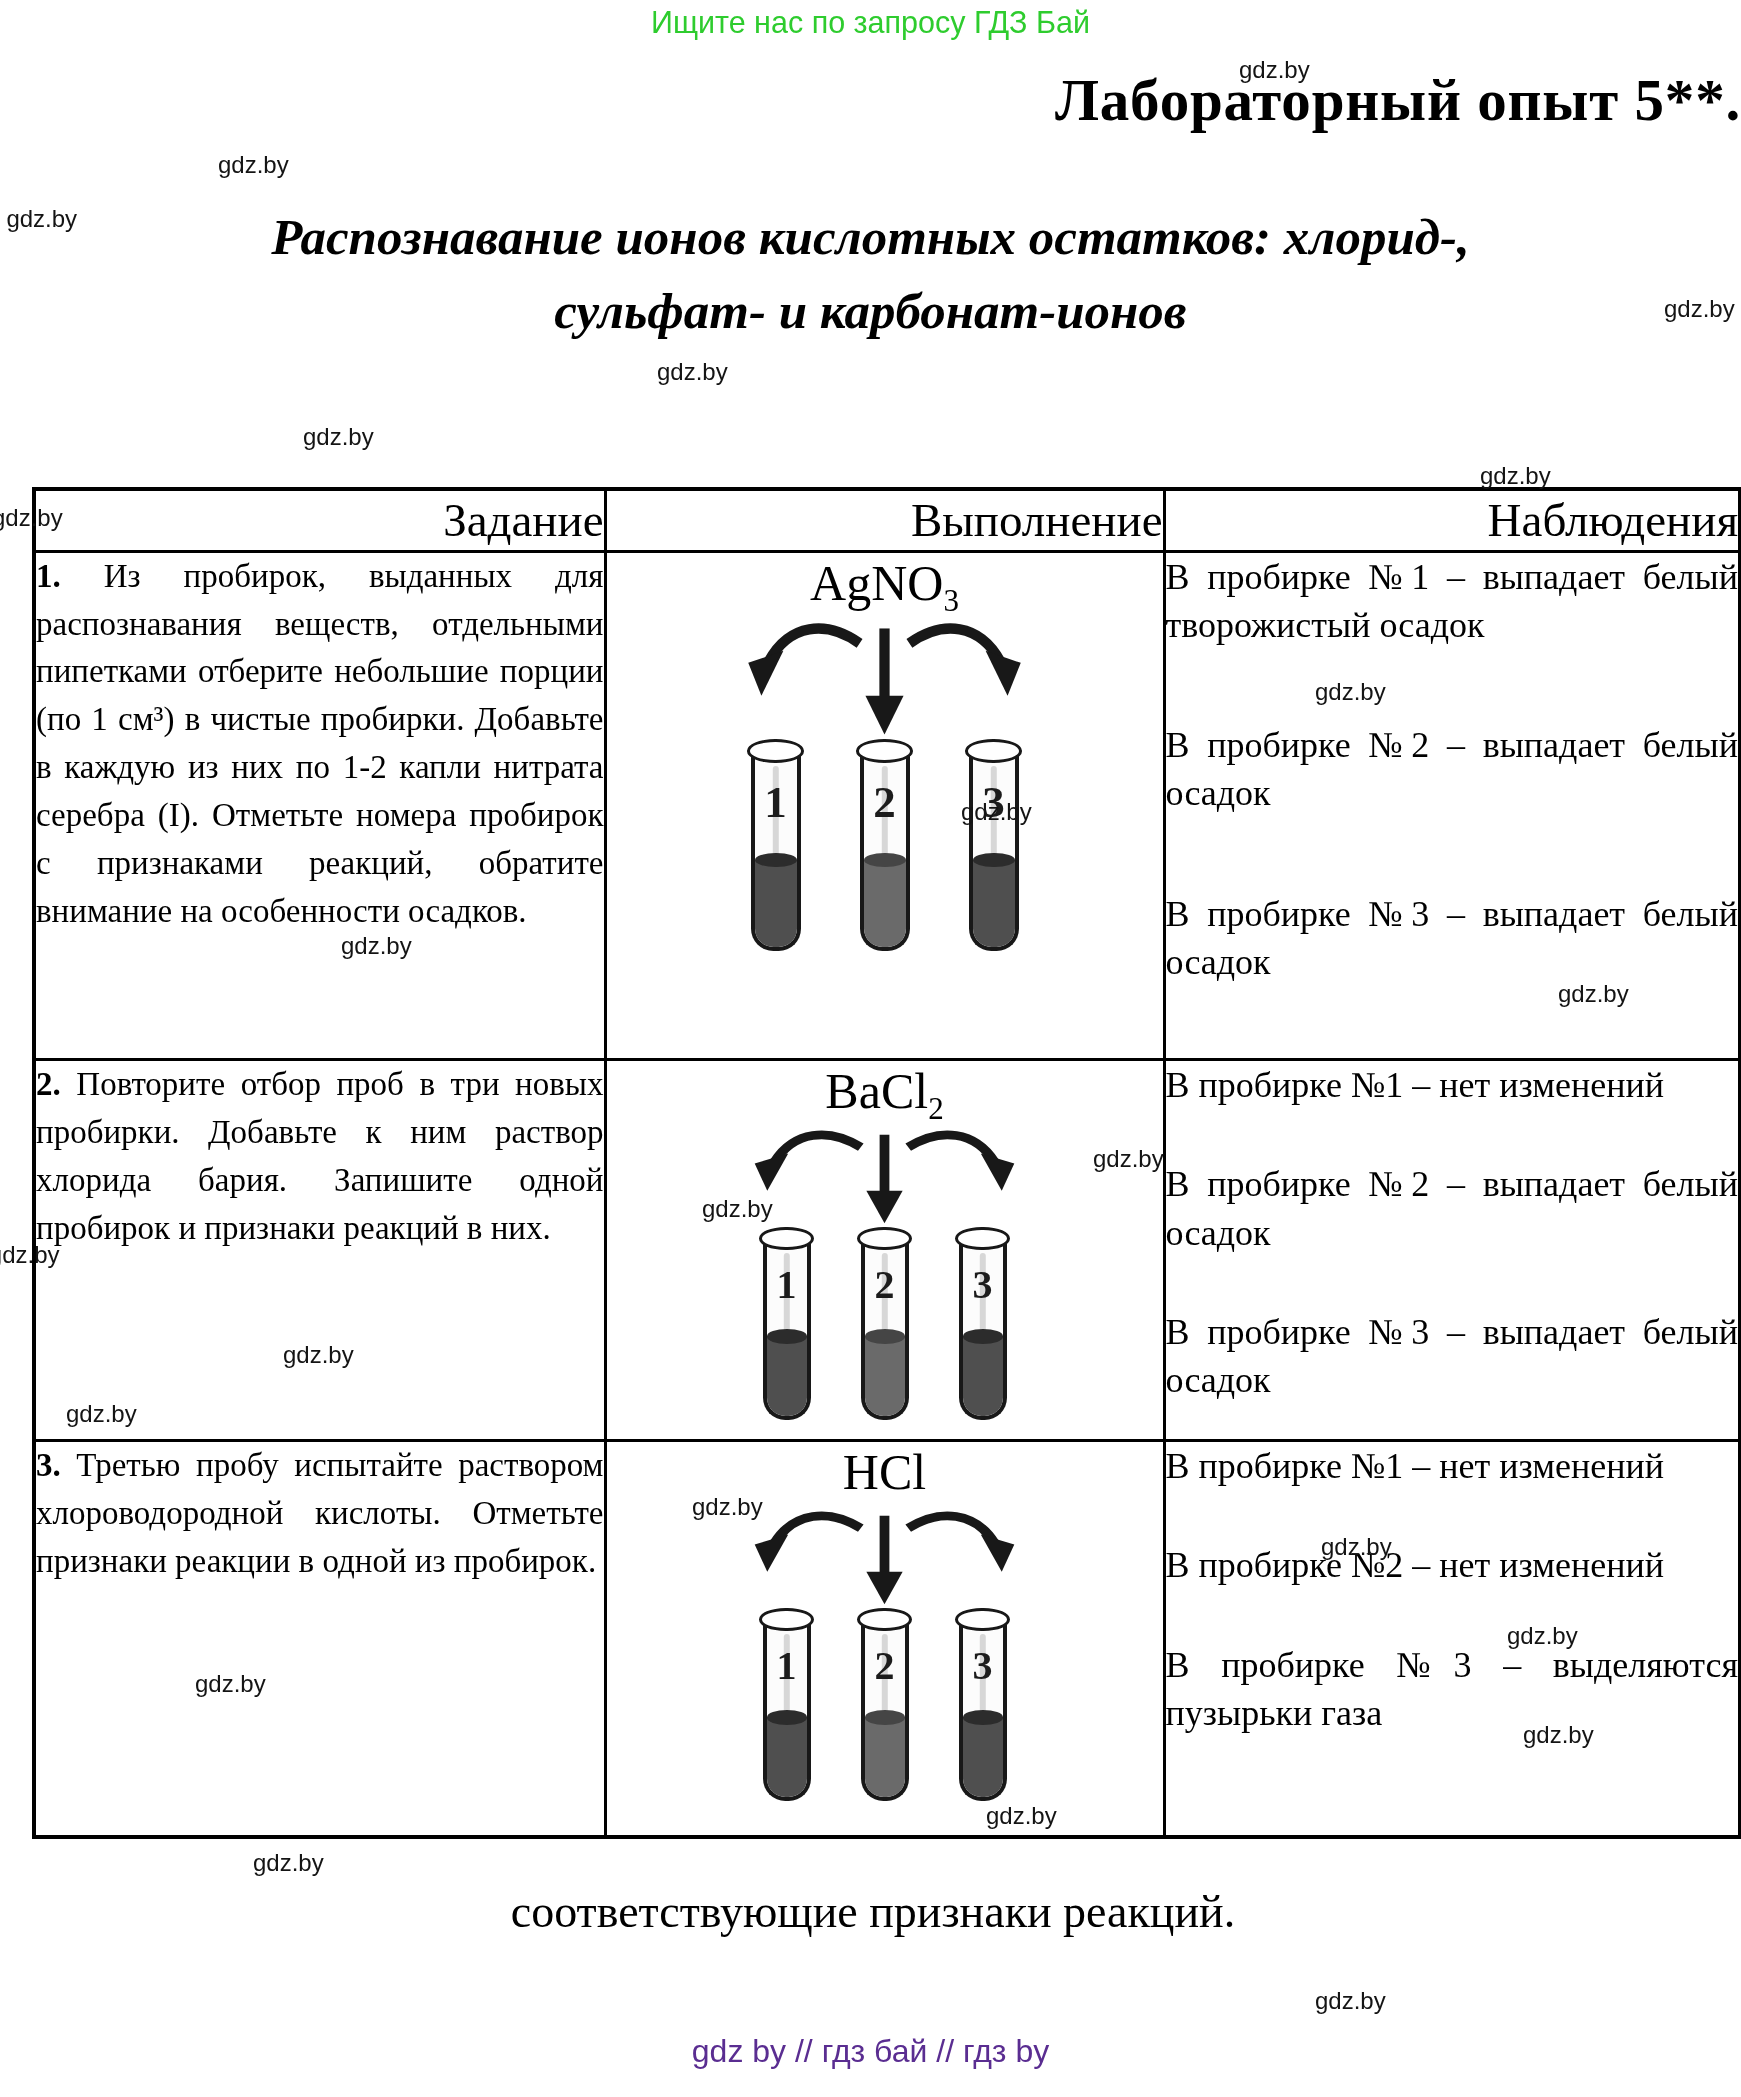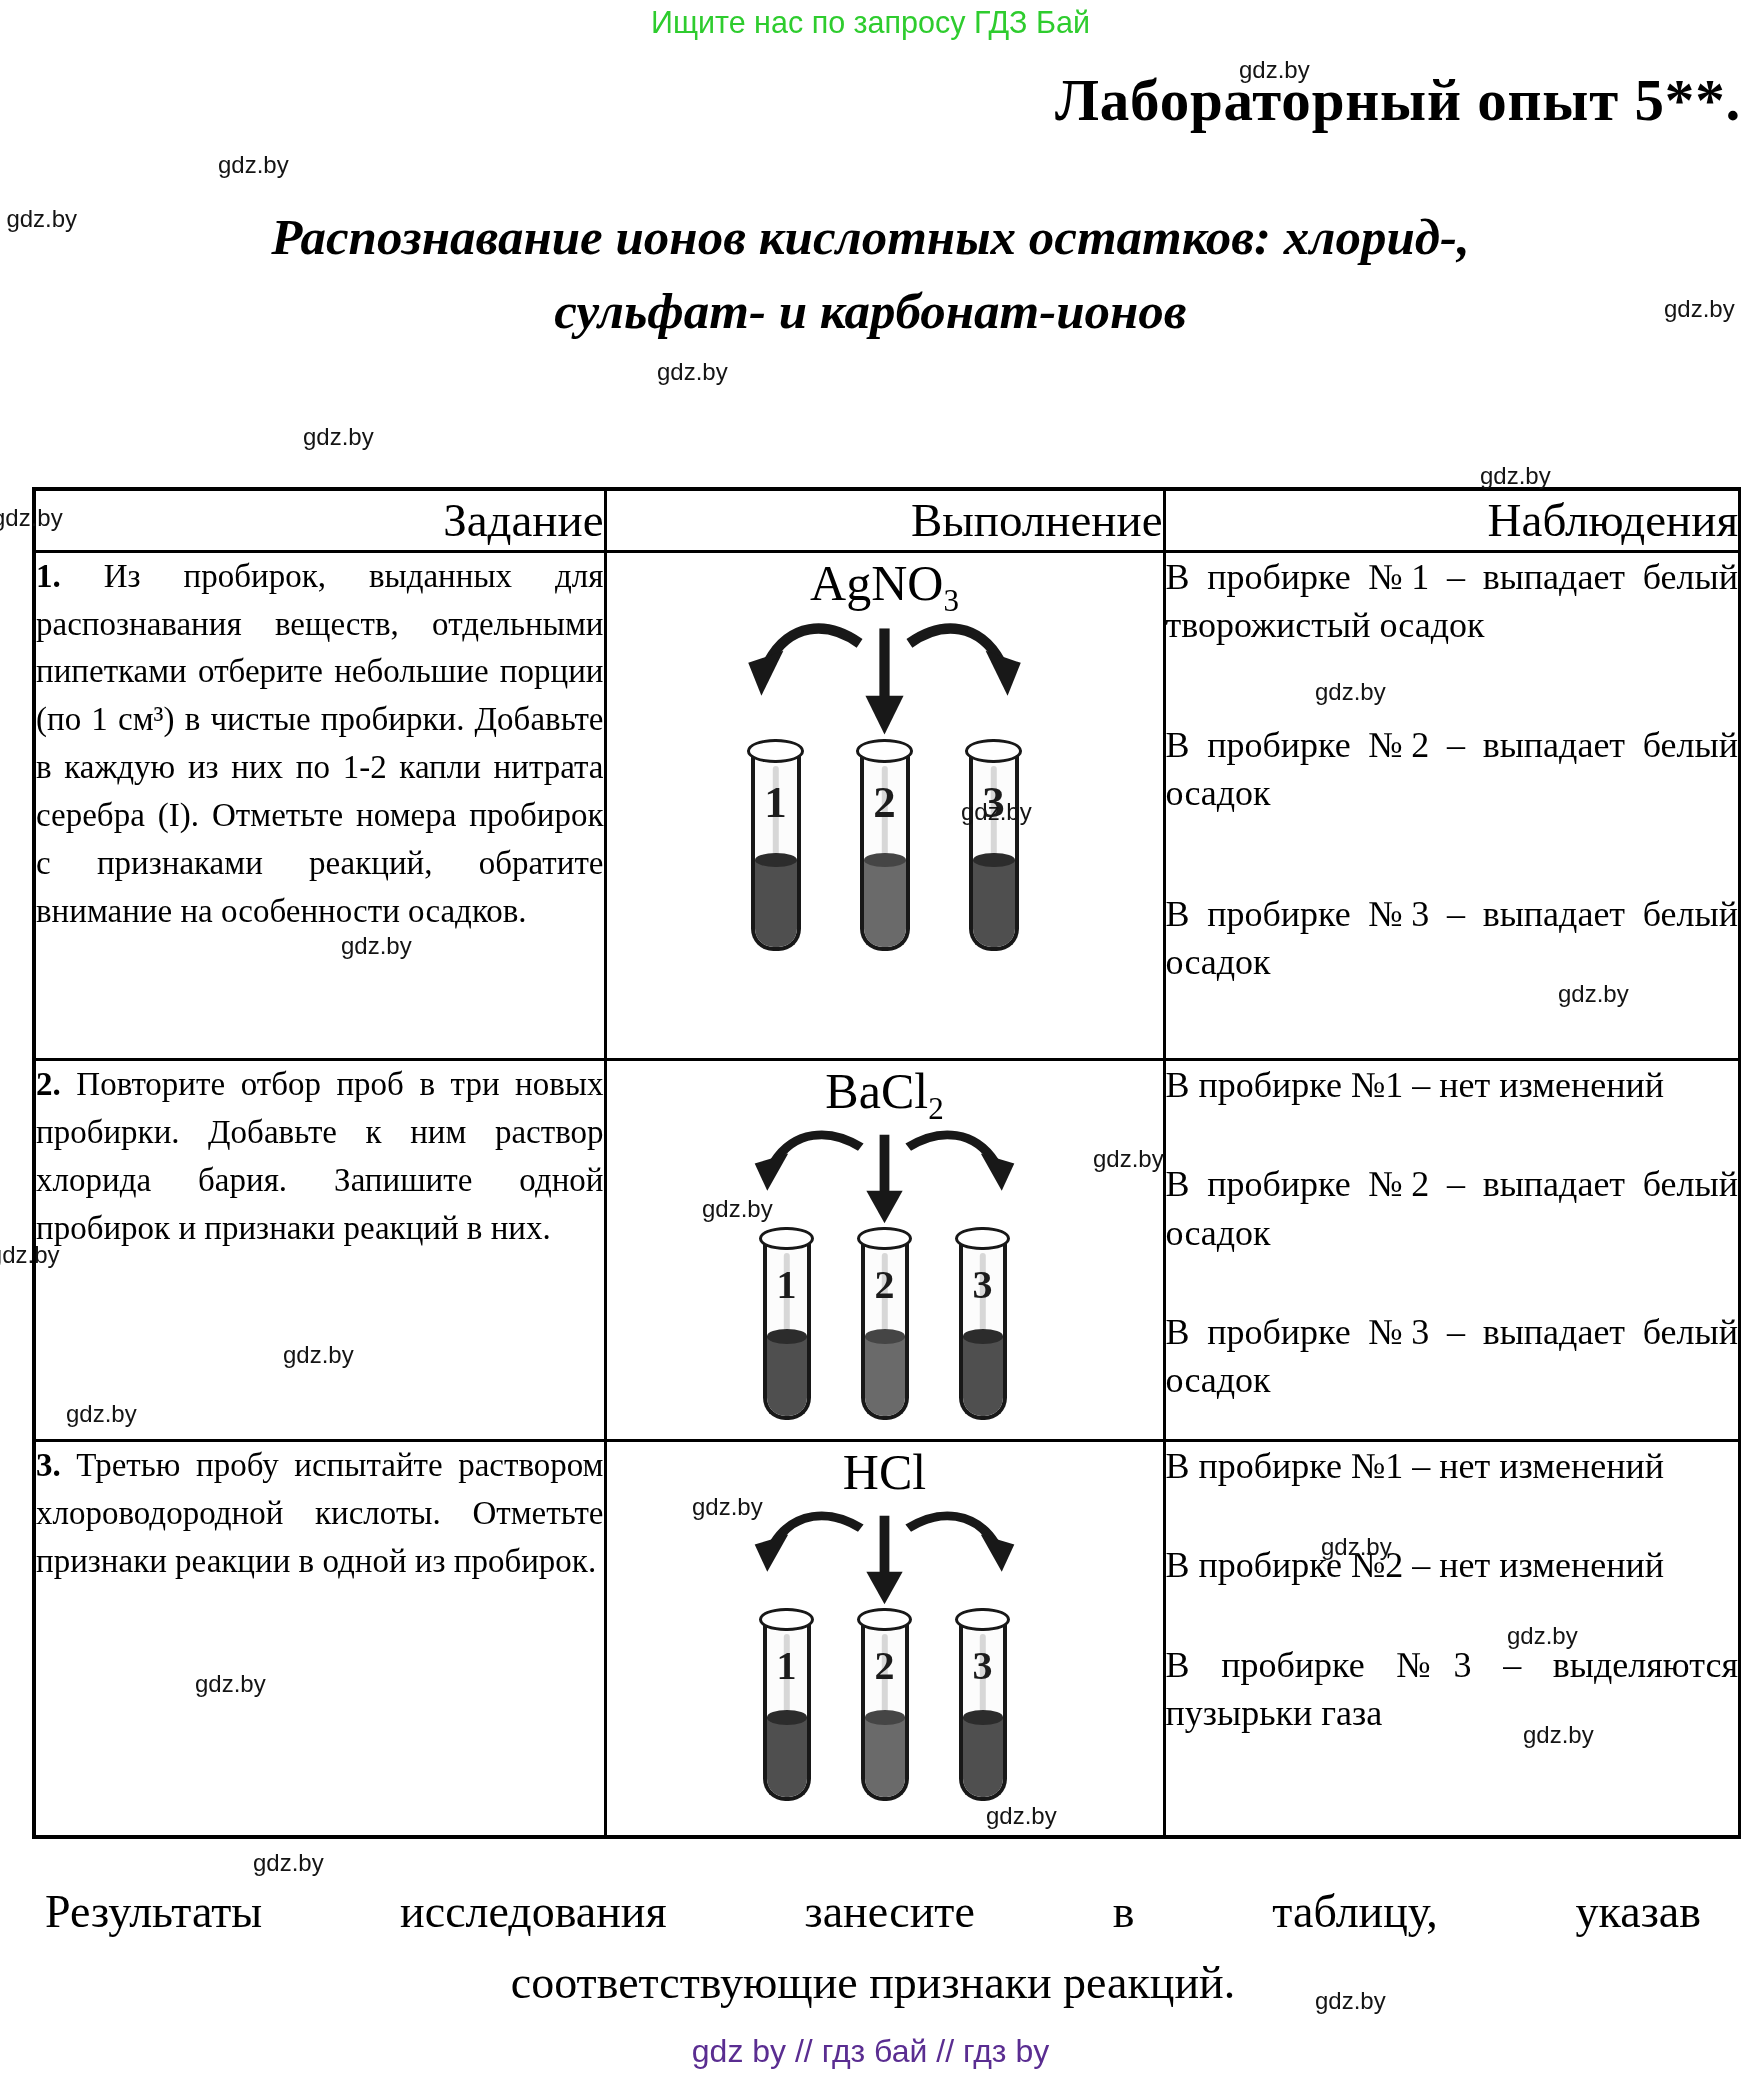--- a/index.html
+++ b/index.html
@@ -215,21 +215,20 @@
       <td class="obs-cell">
         <p>В пробирке №1 – нет изменений</p>
         <p>В пробирке №2 – нет изменений</p>
         <p>В пробирке №3 – выделяются пузырьки газа</p>
       </td>
     </tr>
   </tbody>
     </table>
 
   <div class="result">
-    <div class="l1">Результаты исследования занесите в таблицу, указав</div>
     <div class="l2">соответствующие признаки реакций.</div>
   </div>
 
   <div class="footer-links" style="color: rgb(90, 45, 145);">gdz by  //  гдз бай  //  гдз by</div>
 
   <div id="wm-layer">
       <span class="wm" style="left: 1239px; top: 56px;">gdz.by</span>
       <span class="wm" style="left: 218px; top: 151px;">gdz.by</span>
       <span class="wm" style="left: 6.4px; top: 205px;">gdz.by</span>
       <span class="wm" style="left: 1664px; top: 295px;">gdz.by</span>

